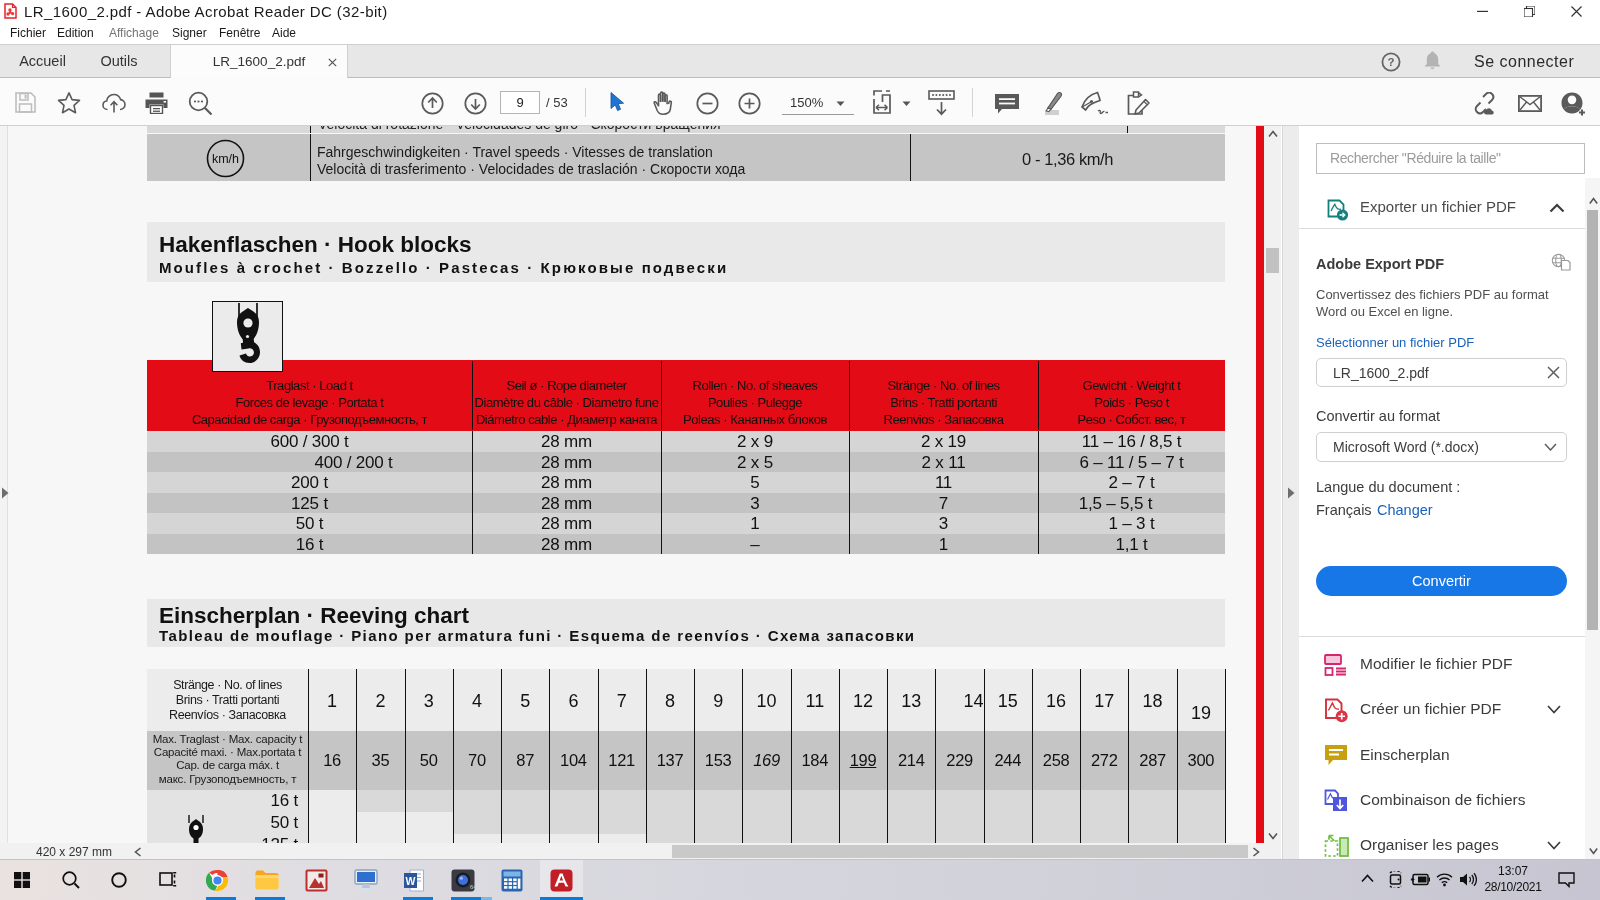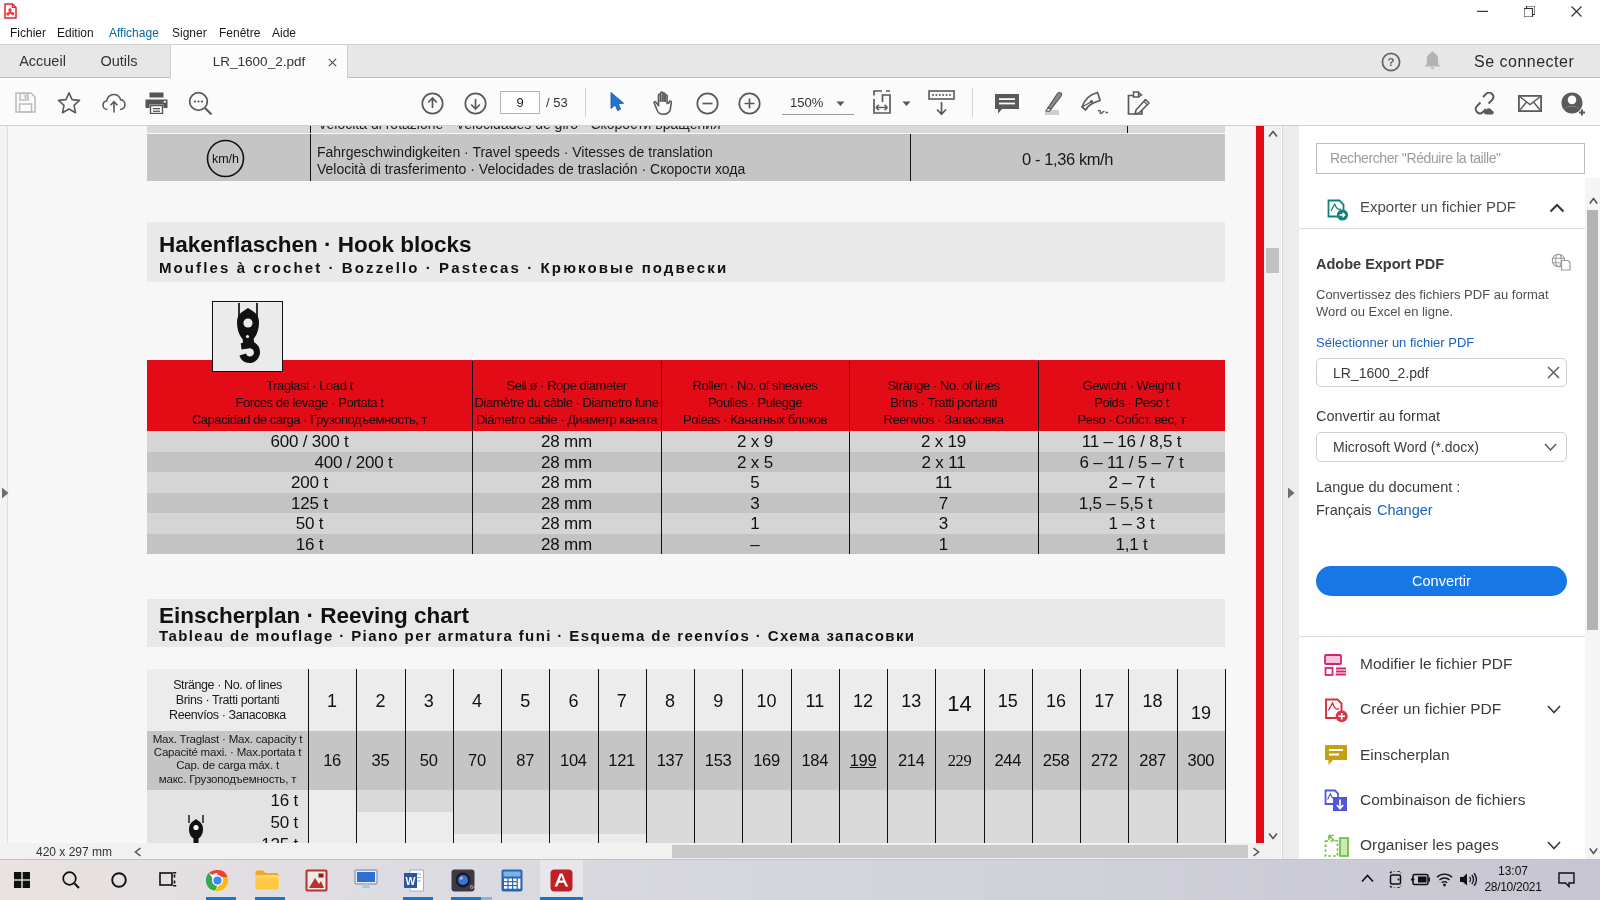--- a/index.html
+++ b/index.html
@@ -11,36 +11,37 @@
 
 <div class="ab" style="left:0;top:0;width:1600px;height:23px;background:#ffffff;">
   <svg class="ab" style="left:4px;top:3px" width="13" height="16" viewBox="0 0 13 16">
     <path d="M1 1 L8.5 1 L12 4.5 L12 15 L1 15 Z" fill="#fdfdfd" stroke="#e8222a" stroke-width="1.5"></path>
     <path d="M8.5 1 L8.5 4.5 L12 4.5" fill="none" stroke="#e8222a" stroke-width="1.2"></path>
     <circle cx="6" cy="7" r="1.7" fill="#ef3b34"></circle>
       <circle cx="4" cy="11" r="1.7" fill="#ef3b34"></circle>
       <circle cx="8.6" cy="10.6" r="1.7" fill="#ef3b34"></circle>
     <path d="M6 7 L4 11 L8.6 10.6 Z" fill="#ef3b34"></path>
   </svg>
+  <div class="ab" style="left:24px;top:3px;font-size:15px;letter-spacing:0.4px;color:#1a1a1a;">LR_1600_2.pdf - Adobe Acrobat Reader DC (32-bit)</div>
   <svg class="ab" style="left:1477px;top:10px" width="11" height="3" viewBox="0 0 11 3">
       <rect width="11" height="1.2" y="0.8" fill="#333"></rect>
     </svg>
   <svg class="ab" style="left:1524px;top:6px" width="11" height="11" viewBox="0 0 11 11">
     <rect x="0" y="2.5" width="8.5" height="8.5" fill="none" stroke="#333" stroke-width="1.1"></rect>
     <path d="M2.5 2.5 L2.5 0 L11 0 L11 8.5 L8.5 8.5" fill="none" stroke="#333" stroke-width="1.1"></path>
   </svg>
   <svg class="ab" style="left:1571px;top:6px" width="11" height="11" viewBox="0 0 11 11">
     <path d="M0.5 0.5 L10.5 10.5 M10.5 0.5 L0.5 10.5" stroke="#333" stroke-width="1.2"></path>
   </svg>
 </div>
 
 <div class="ab" style="left:0;top:23px;width:1600px;height:21px;background:#ffffff;">
 <div class="ab" style="left:10px;top:3px;font-size:12px;color:#1a1a1a;">Fichier</div>
 <div class="ab" style="left:57px;top:3px;font-size:12px;color:#1a1a1a;">Edition</div>
-<div class="ab" style="left:109px;top:3px;font-size:12px;color:#0369a1;">Affichage</div>
+<div class="ab" style="left:109px;top:3px;font-size:12px;color:#737373;">Affichage</div>
 <div class="ab" style="left:172px;top:3px;font-size:12px;color:#1a1a1a;">Signer</div>
 <div class="ab" style="left:219px;top:3px;font-size:12px;color:#1a1a1a;">Fenêtre</div>
 <div class="ab" style="left:272px;top:3px;font-size:12px;color:#1a1a1a;">Aide</div>
 </div>
 
 <div class="ab" style="left:0;top:44px;width:1600px;height:34px;background:#e7e7e7;border-top:1px solid #cfcfcf;">
   <div class="ab" style="left:0;top:0;width:170px;height:33px;border-bottom:1px solid #bdbdbd;"></div>
   <div class="ab" style="left:348px;top:0;width:1252px;height:33px;border-bottom:1px solid #bdbdbd;"></div>
   <div class="ab ct" style="left:0px;top:0px;width:85px;height:33px;line-height:33px;font-size:14.5px;color:#333;">Accueil</div>
   <div class="ab ct" style="left:85px;top:0px;width:68px;height:33px;line-height:33px;font-size:14.5px;color:#333;">Outils</div>
@@ -278,42 +279,42 @@
 <div class="ab ct" style="left:452.9px;top:691px;width:48px;font-size:18px;color:#111;">4</div>
 <div class="ab ct" style="left:501.2px;top:691px;width:48px;font-size:18px;color:#111;">5</div>
 <div class="ab ct" style="left:549.4px;top:691px;width:48px;font-size:18px;color:#111;">6</div>
 <div class="ab ct" style="left:597.7px;top:691px;width:48px;font-size:18px;color:#111;">7</div>
 <div class="ab ct" style="left:646.0px;top:691px;width:48px;font-size:18px;color:#111;">8</div>
 <div class="ab ct" style="left:694.2px;top:691px;width:48px;font-size:18px;color:#111;">9</div>
 <div class="ab ct" style="left:742.5px;top:691px;width:48px;font-size:18px;color:#111;">10</div>
 <div class="ab ct" style="left:790.8px;top:691px;width:48px;font-size:18px;color:#111;">11</div>
 <div class="ab ct" style="left:839.0px;top:691px;width:48px;font-size:18px;color:#111;">12</div>
 <div class="ab ct" style="left:887.3px;top:691px;width:48px;font-size:18px;color:#111;">13</div>
-<div class="ab ct" style="left:935.6px;top:691px;width:48px;font-size:22px;color:#111;">14</div>
+<div class="ab ct" style="left:935.6px;top:691px;width:48px;font-size:18px;color:#111;text-align:right;">14</div>
 <div class="ab ct" style="left:983.8px;top:691px;width:48px;font-size:18px;color:#111;">15</div>
 <div class="ab ct" style="left:1032.1px;top:691px;width:48px;font-size:18px;color:#111;">16</div>
 <div class="ab ct" style="left:1080.3px;top:691px;width:48px;font-size:18px;color:#111;">17</div>
 <div class="ab ct" style="left:1128.6px;top:691px;width:48px;font-size:18px;color:#111;">18</div>
 <div class="ab ct" style="left:1176.9px;top:691px;width:48px;font-size:18px;color:#111;margin-top:12px;">19</div>
 <div class="ab" style="left:147px;top:731px;width:1078px;height:59px;background:#c5c5c5;"></div>
 <div class="ab ct" style="left:147px;top:733px;width:161px;font-size:11.5px;letter-spacing:-0.2px;color:#1a1a1a;line-height:13.2px;">Max. Traglast · Max. capacity t<br>Capacité maxi. · Max.portata t<br>Cap. de carga máx. t<br>макс. Грузоподъемность, т</div>
 <div class="ab ct" style="left:308.1px;top:751px;width:48px;font-size:16.5px;letter-spacing:-0.3px;color:#111;">16</div>
 <div class="ab ct" style="left:356.4px;top:751px;width:48px;font-size:16.5px;letter-spacing:-0.3px;color:#111;">35</div>
 <div class="ab ct" style="left:404.7px;top:751px;width:48px;font-size:16.5px;letter-spacing:-0.3px;color:#111;">50</div>
 <div class="ab ct" style="left:452.9px;top:751px;width:48px;font-size:16.5px;letter-spacing:-0.3px;color:#111;">70</div>
 <div class="ab ct" style="left:501.2px;top:751px;width:48px;font-size:16.5px;letter-spacing:-0.3px;color:#111;">87</div>
 <div class="ab ct" style="left:549.4px;top:751px;width:48px;font-size:16.5px;letter-spacing:-0.3px;color:#111;">104</div>
 <div class="ab ct" style="left:597.7px;top:751px;width:48px;font-size:16.5px;letter-spacing:-0.3px;color:#111;">121</div>
 <div class="ab ct" style="left:646.0px;top:751px;width:48px;font-size:16.5px;letter-spacing:-0.3px;color:#111;">137</div>
 <div class="ab ct" style="left:694.2px;top:751px;width:48px;font-size:16.5px;letter-spacing:-0.3px;color:#111;">153</div>
-<div class="ab ct" style="left:742.5px;top:751px;width:48px;font-size:16.5px;letter-spacing:-0.3px;color:#111;">169</div>
+<div class="ab ct" style="left:742.5px;top:751px;width:48px;font-size:16.5px;letter-spacing:-0.3px;color:#111;font-style:italic;">169</div>
 <div class="ab ct" style="left:790.8px;top:751px;width:48px;font-size:16.5px;letter-spacing:-0.3px;color:#111;">184</div>
 <div class="ab ct" style="left:839.0px;top:751px;width:48px;font-size:16.5px;letter-spacing:-0.3px;color:#111;text-decoration:underline;">199</div>
 <div class="ab ct" style="left:887.3px;top:751px;width:48px;font-size:16.5px;letter-spacing:-0.3px;color:#111;">214</div>
-<div class="ab ct" style="left:935.6px;top:751px;width:48px;font-size:16.5px;letter-spacing:-0.3px;color:#111;font-family:Liberation Serif, serif;">229</div>
+<div class="ab ct" style="left:935.6px;top:751px;width:48px;font-size:16.5px;letter-spacing:-0.3px;color:#111;">229</div>
 <div class="ab ct" style="left:983.8px;top:751px;width:48px;font-size:16.5px;letter-spacing:-0.3px;color:#111;">244</div>
 <div class="ab ct" style="left:1032.1px;top:751px;width:48px;font-size:16.5px;letter-spacing:-0.3px;color:#111;">258</div>
 <div class="ab ct" style="left:1080.3px;top:751px;width:48px;font-size:16.5px;letter-spacing:-0.3px;color:#111;">272</div>
 <div class="ab ct" style="left:1128.6px;top:751px;width:48px;font-size:16.5px;letter-spacing:-0.3px;color:#111;">287</div>
 <div class="ab ct" style="left:1176.9px;top:751px;width:48px;font-size:16.5px;letter-spacing:-0.3px;color:#111;">300</div>
 <div class="ab" style="left:147px;top:790px;width:161px;height:22px;background:#e3e3e3;"></div>
 <div class="ab" style="left:308.0px;top:790px;width:48.26px;height:22px;background:#ececec;"></div>
 <div class="ab" style="left:356.3px;top:790px;width:48.26px;height:22px;background:#d9d9d9;"></div>
 <div class="ab" style="left:404.5px;top:790px;width:48.26px;height:22px;background:#d9d9d9;"></div>
 <div class="ab" style="left:452.8px;top:790px;width:48.26px;height:22px;background:#d9d9d9;"></div>

